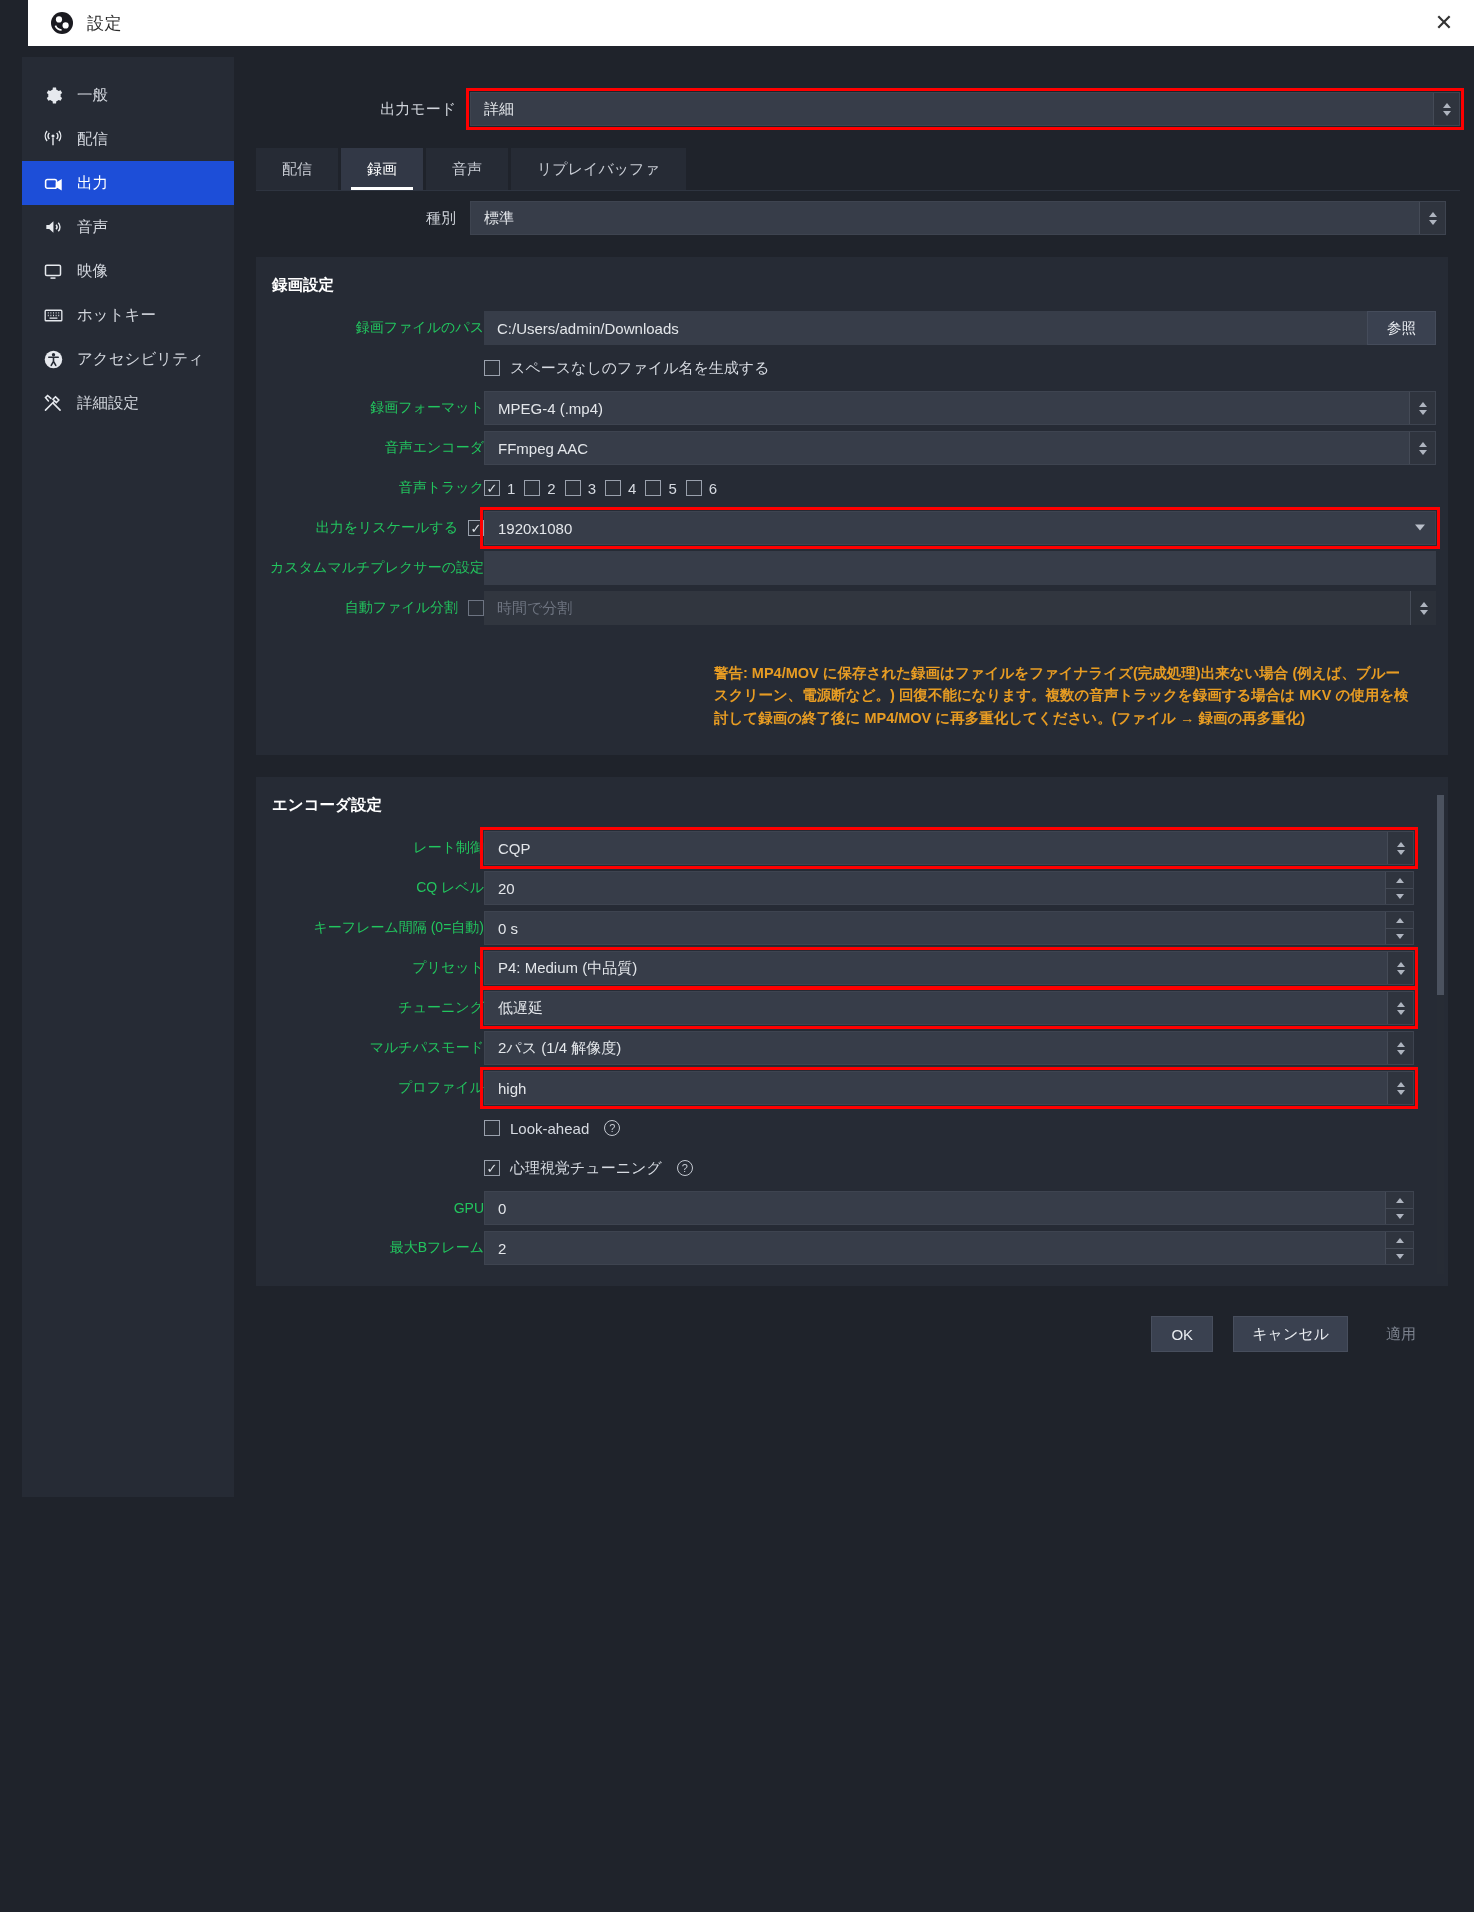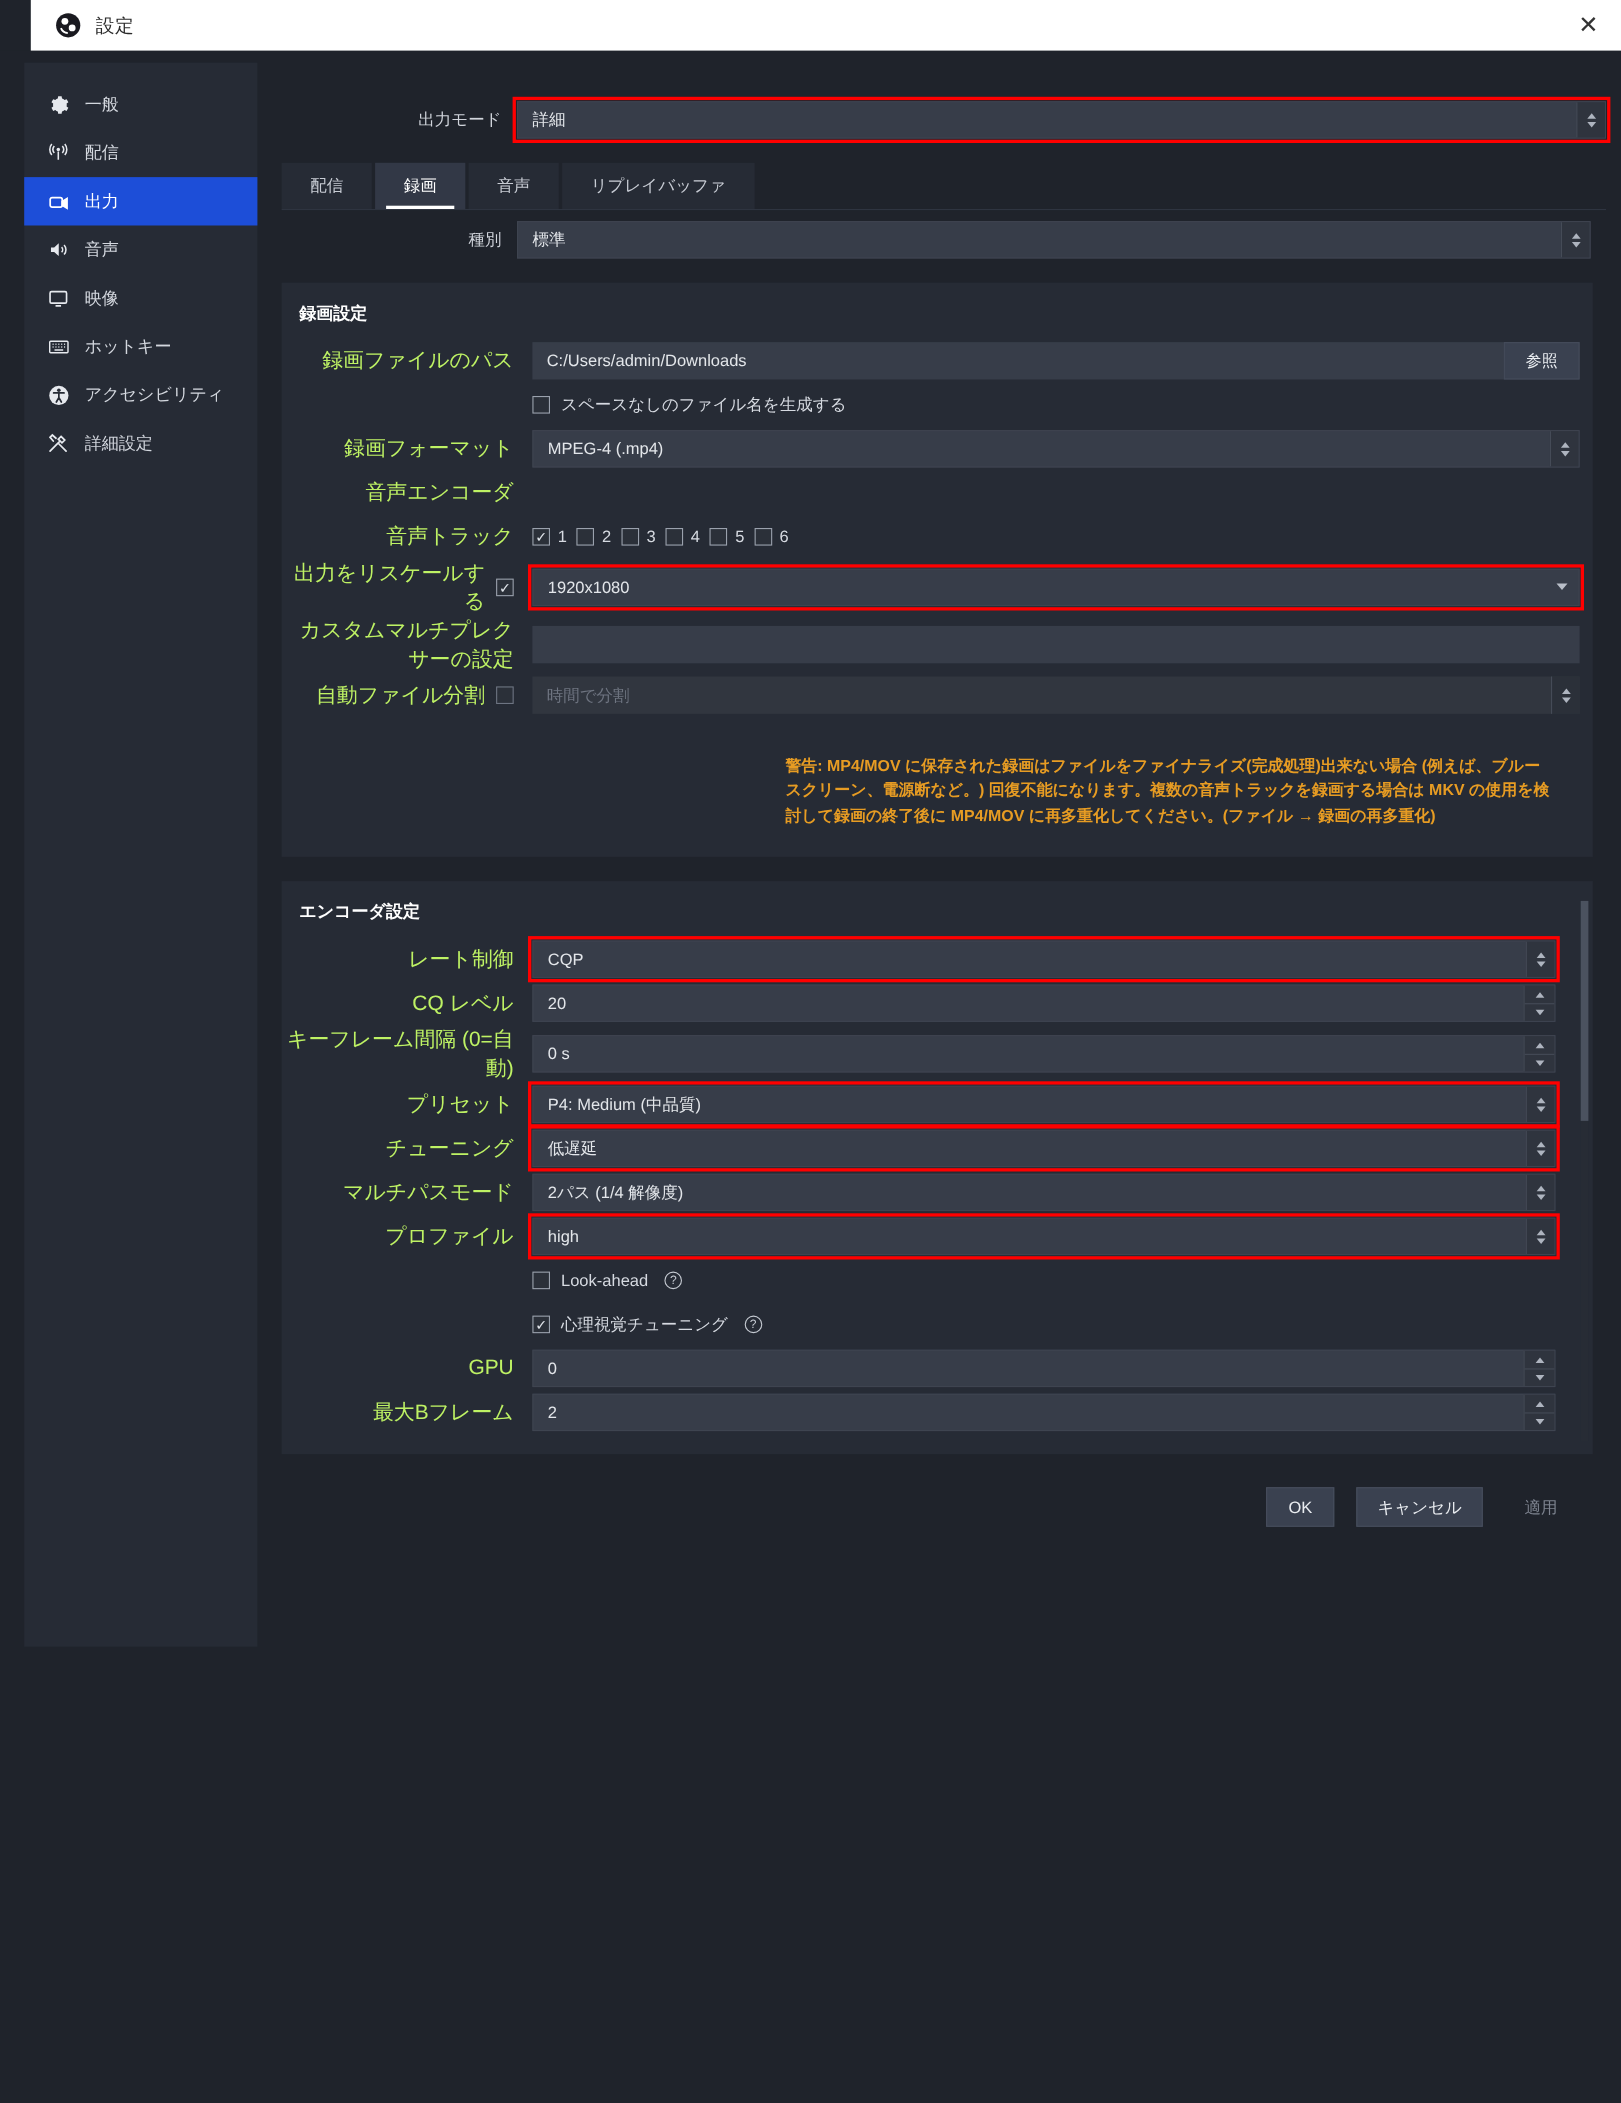--- a/index.html
+++ b/index.html
@@ -82,21 +82,21 @@
   .tabstrip-line { height: 1px; background: #2e3440; margin-left: 12px; }
   .kind-row { display: flex; align-items: center; height: 34px; margin-top: 10px; }
   .kind-label { width: 226px; text-align: right; padding-right: 14px; color: #d0d4db; font-size: 15px; }
 
   .group {
     background: #262b35; margin: 22px 12px 0 12px; padding: 18px 0 26px 0;
   }
   .group-title { color: #ffffff; font-size: 15.5px; font-weight: bold; padding-left: 16px; margin-bottom: 12px; }
 
   .row { display: flex; align-items: center; min-height: 40px; padding: 0 12px 0 0; }
-  .row .lbl { width: 228px; flex: none; text-align: right; padding-right: 17px; color: #bef264; font-size: 19px; }
+  .row .lbl { width: 228px; flex: none; text-align: right; padding-right: 0; color: #22c55e; font-size: 14px; }
   .row .field { flex: 1; min-width: 0; position: relative; }
 
   .textinput {
     background: #373d49; height: 34px; display: flex; align-items: center;
     padding-left: 13px; color: #e3e6ea; font-size: 15px;
   }
   .textinput.empty { color: #7e8492; }
 
   .browse-btn {
     background: #3a4150; color: #eaedf1; font-size: 14.5px;
@@ -321,20 +321,29 @@
                   <i class="ar up"></i>
                   <i class="ar down"></i>
                 </span>
             </div>
           </div>
         </div>
 
 
         <div class="row">
           <div class="lbl">音声エンコーダ</div>
+          <div class="field">
+            <div class="combo">
+              <span>FFmpeg AAC</span>
+              <span class="arrows">
+                  <i class="ar up"></i>
+                  <i class="ar down"></i>
+                </span>
+            </div>
+          </div>
         </div>
 
         <div class="row">
           <div class="lbl">音声トラック</div>
           <div class="field">
             <div class="tracks">
               <span class="t">
                   <span class="cb checked"></span>
                   <span>1</span>
                 </span>

